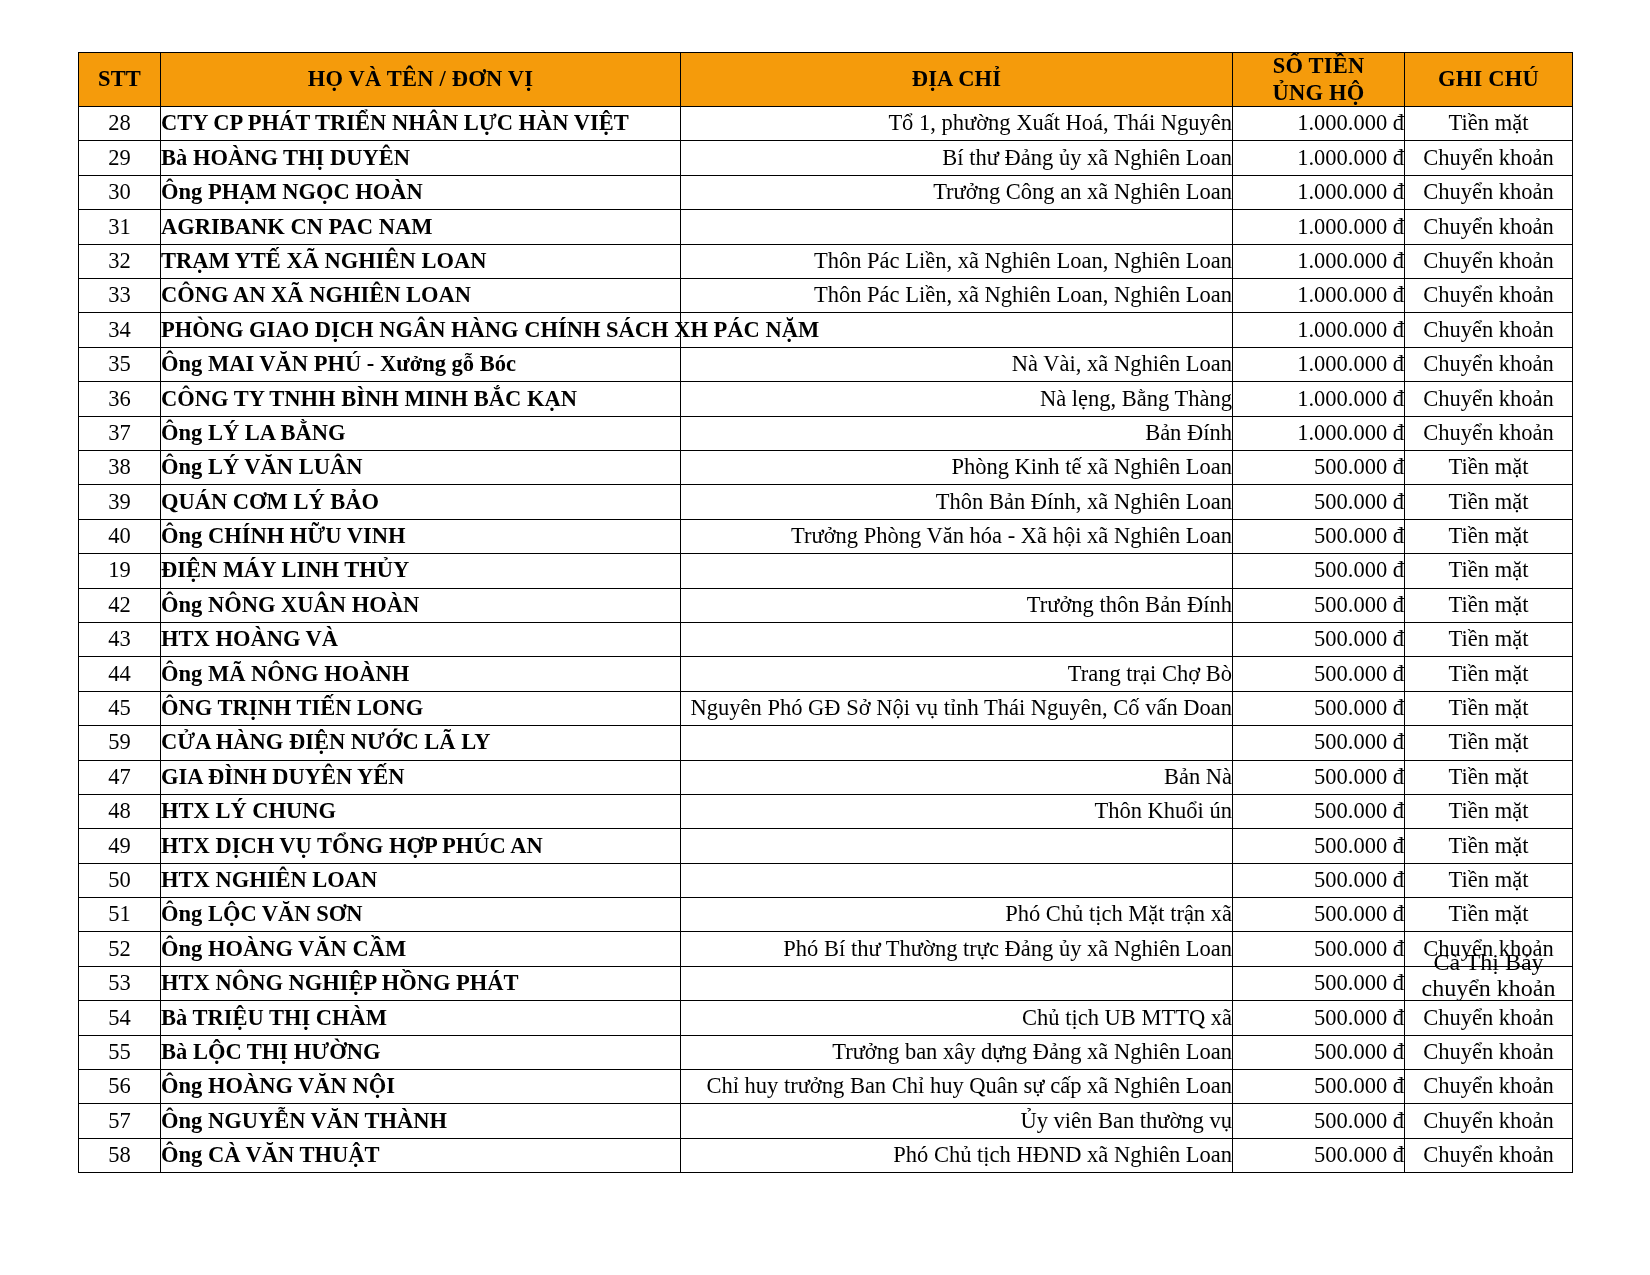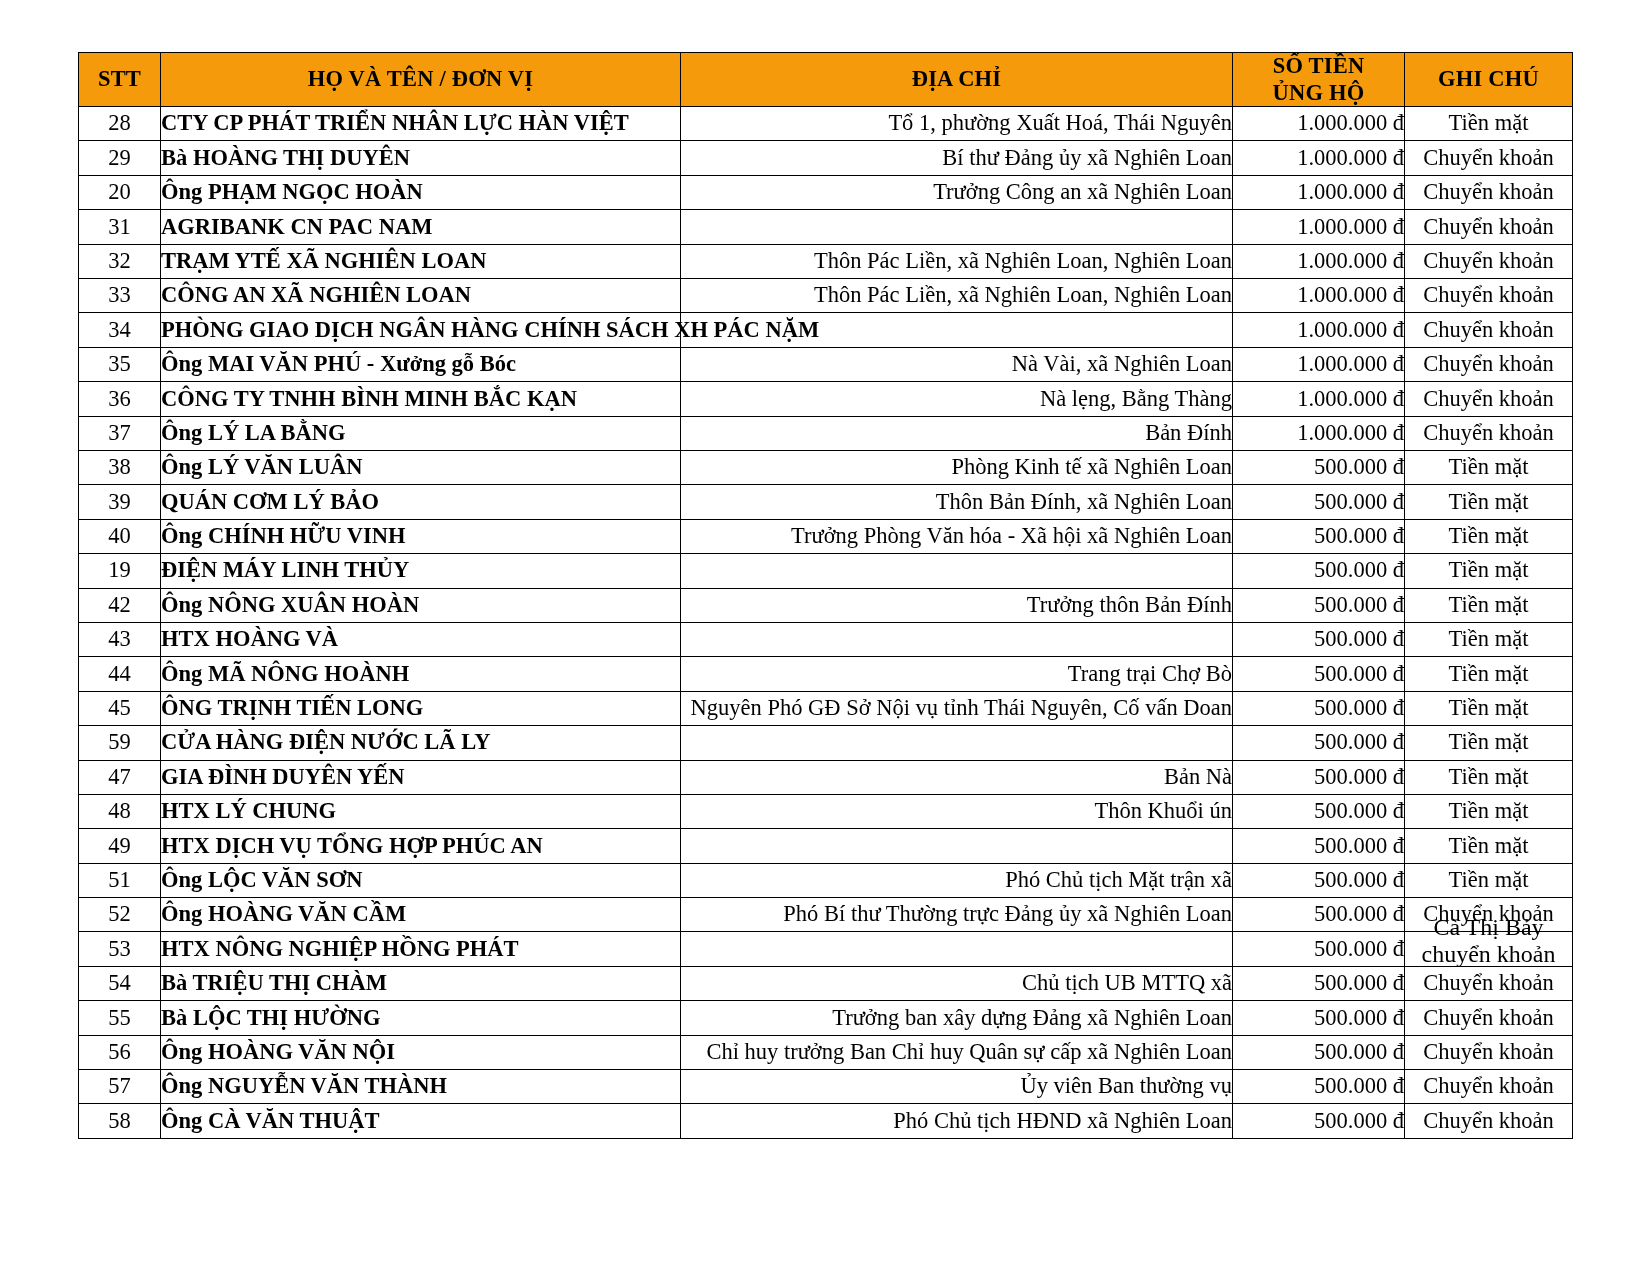--- a/index.html
+++ b/index.html
@@ -124,21 +124,21 @@
           <td class="note">Tiền mặt</td>
         </tr>
         <tr>
           <td class="stt">29</td>
           <td class="name">Bà HOÀNG THỊ DUYÊN</td>
           <td class="addr">Bí thư Đảng ủy xã Nghiên Loan</td>
           <td class="amount">1.000.000 đ</td>
           <td class="note">Chuyển khoản</td>
         </tr>
         <tr>
-          <td class="stt">20</td>
+          <td class="stt">30</td>
           <td class="name">Ông PHẠM NGỌC HOÀN</td>
           <td class="addr">Trưởng Công an xã Nghiên Loan</td>
           <td class="amount">1.000.000 đ</td>
           <td class="note">Chuyển khoản</td>
         </tr>
         <tr>
           <td class="stt">31</td>
           <td class="name">AGRIBANK CN PAC NAM</td>
           <td class="addr"></td>
           <td class="amount">1.000.000 đ</td>
@@ -259,20 +259,27 @@
         <tr>
           <td class="stt">48</td>
           <td class="name">HTX LÝ CHUNG</td>
           <td class="addr">Thôn Khuổi ún</td>
           <td class="amount">500.000 đ</td>
           <td class="note">Tiền mặt</td>
         </tr>
         <tr>
           <td class="stt">49</td>
           <td class="name">HTX DỊCH VỤ TỔNG HỢP PHÚC AN</td>
+          <td class="addr"></td>
+          <td class="amount">500.000 đ</td>
+          <td class="note">Tiền mặt</td>
+        </tr>
+        <tr>
+          <td class="stt">50</td>
+          <td class="name">HTX NGHIÊN LOAN</td>
           <td class="addr"></td>
           <td class="amount">500.000 đ</td>
           <td class="note">Tiền mặt</td>
         </tr>
         <tr>
           <td class="stt">51</td>
           <td class="name">Ông LỘC VĂN SƠN</td>
           <td class="addr">Phó Chủ tịch Mặt trận xã</td>
           <td class="amount">500.000 đ</td>
           <td class="note">Tiền mặt</td>

